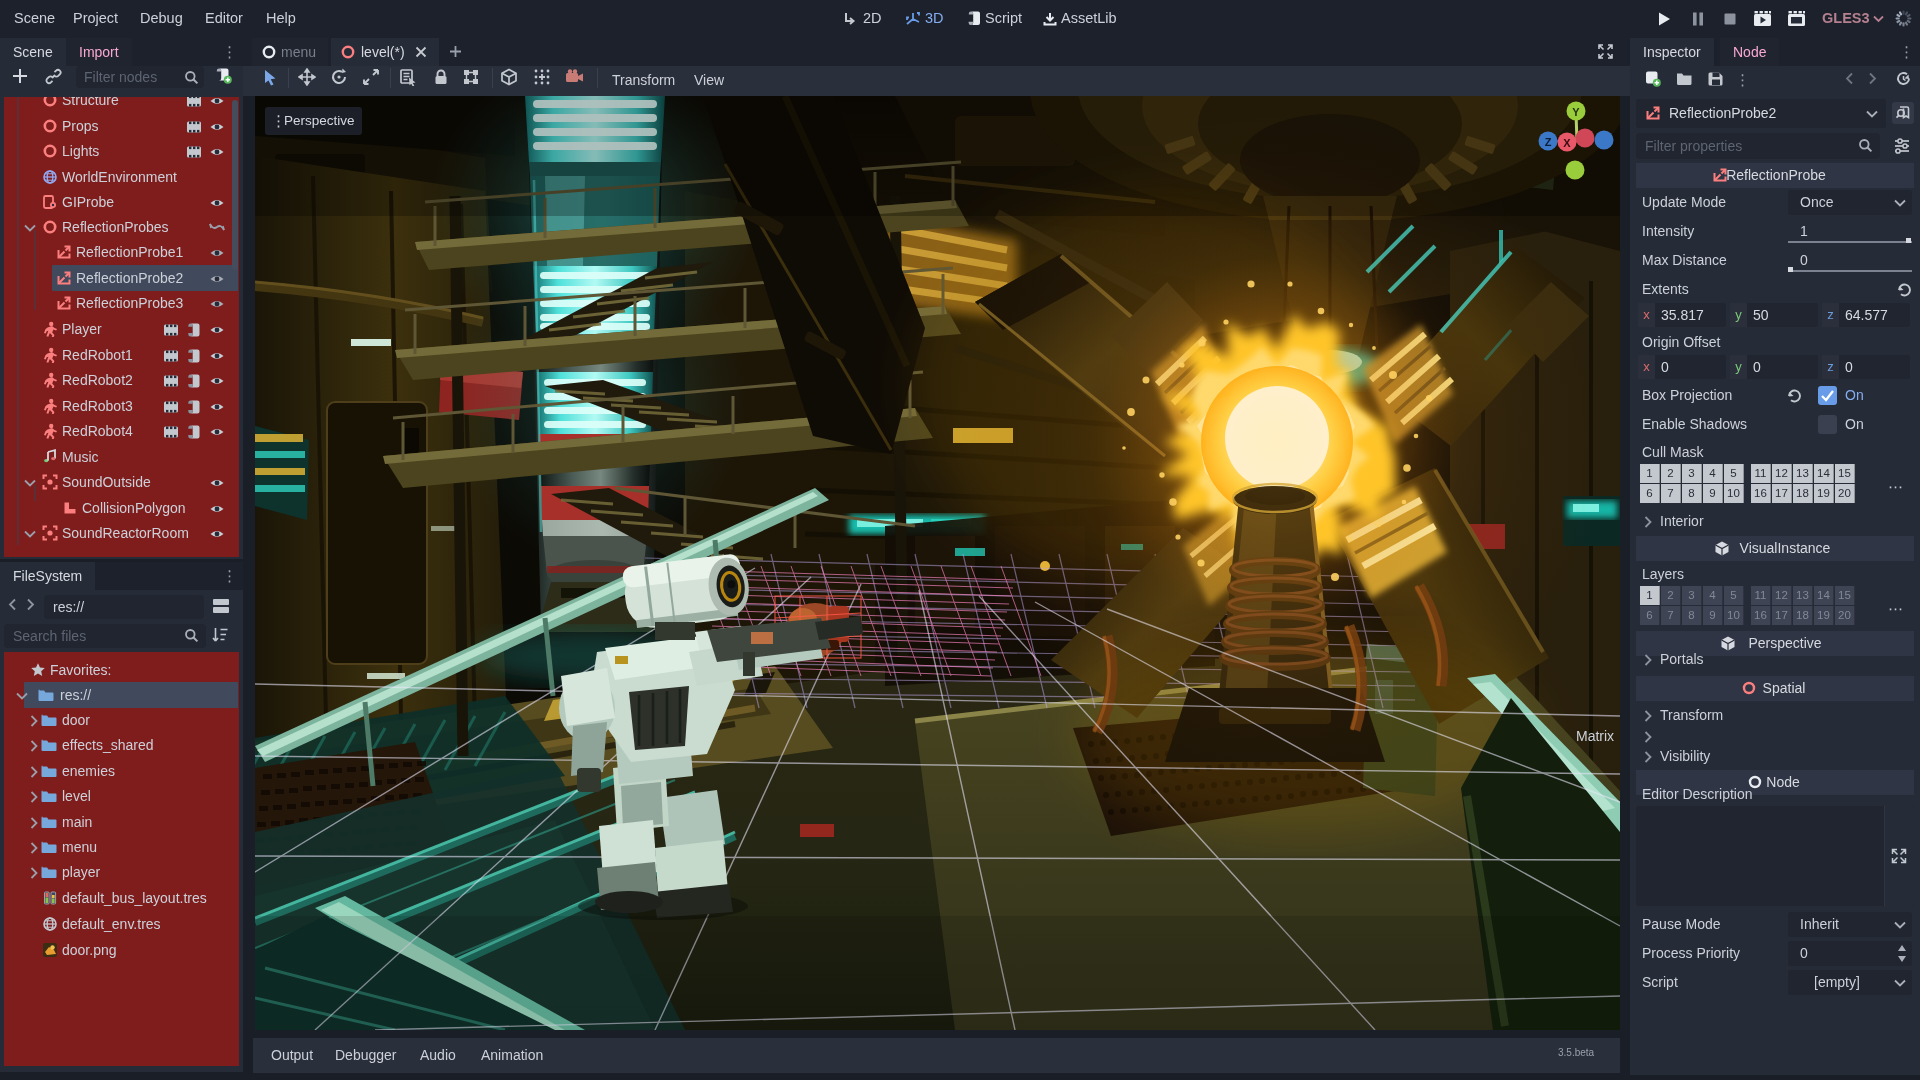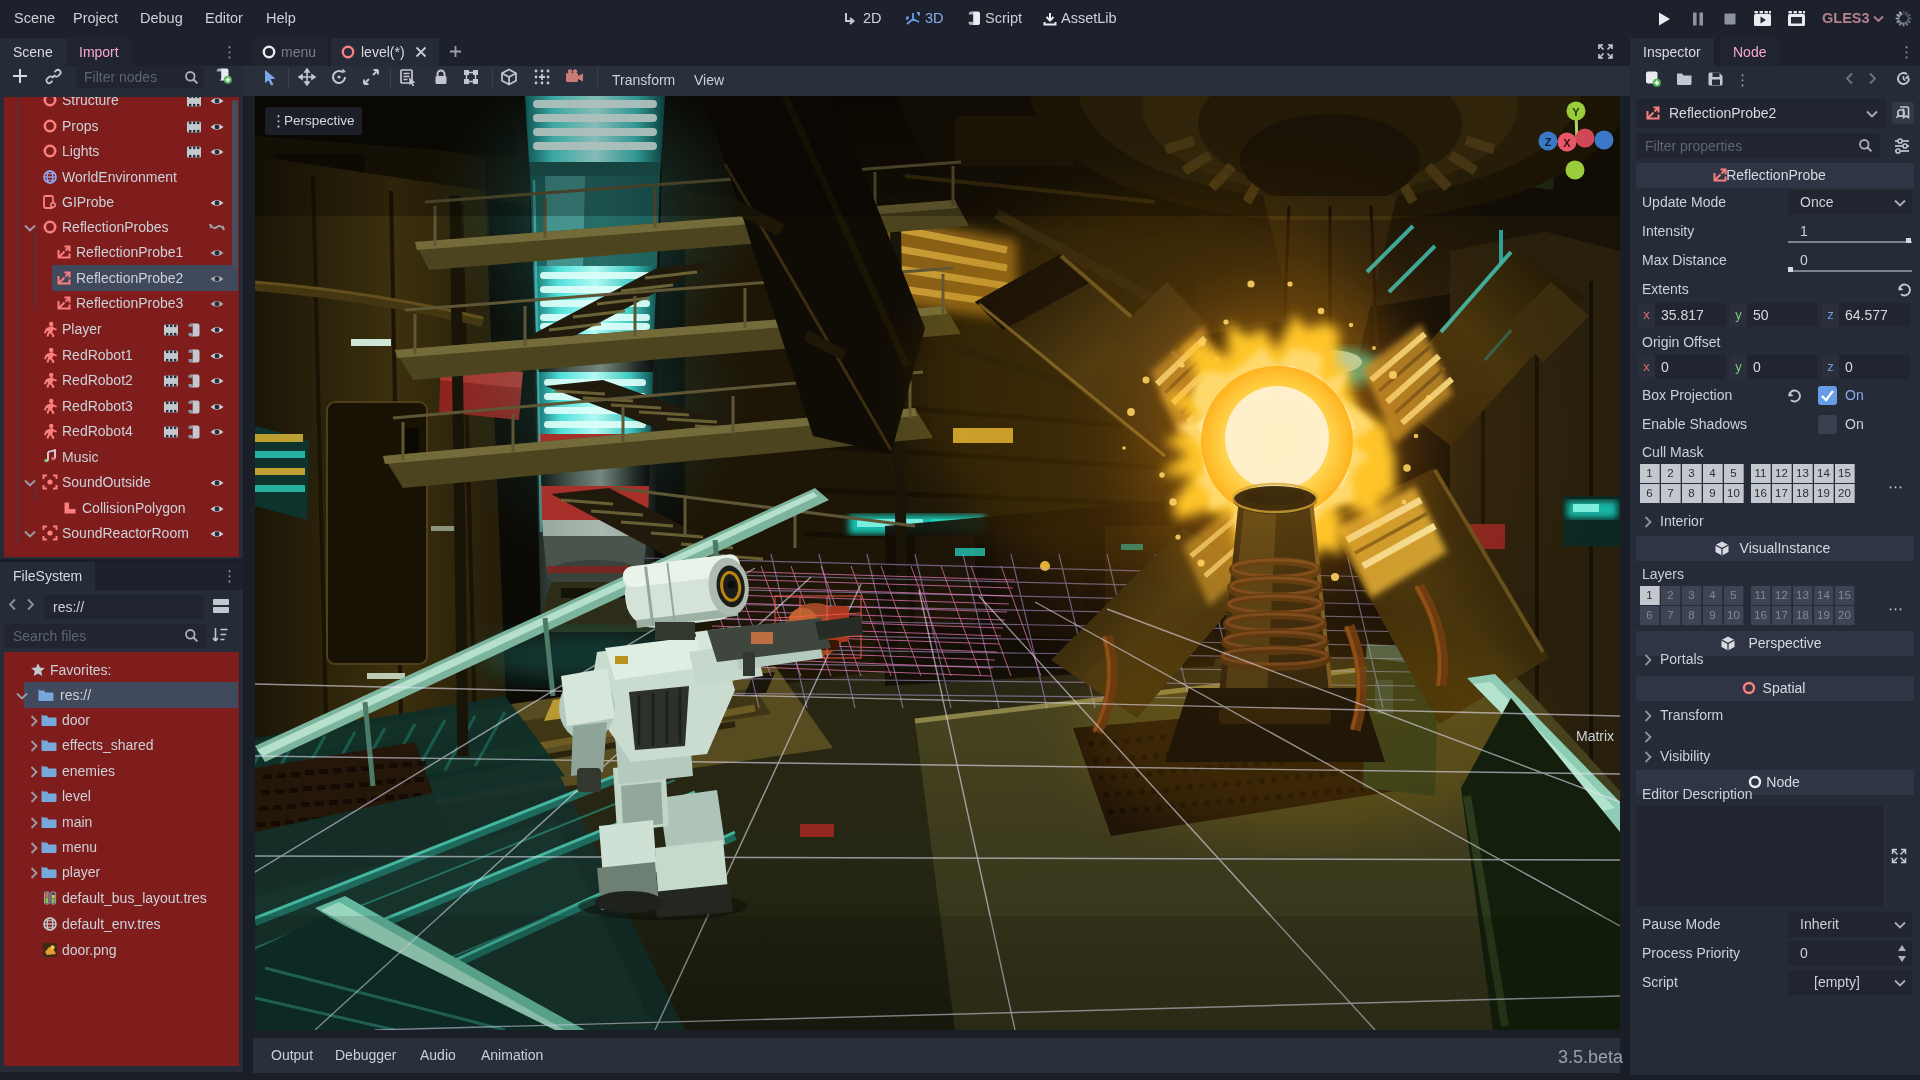--- a/index.html
+++ b/index.html
@@ -1478,21 +1478,21 @@
       </svg>
     </div>
     <div class="abs" style="left:265px;top:107px;width:97px;height:28px;background:rgba(30,34,44,0.9);border-radius:3px"></div>
     <div class="dots3" style="left:271px;top:112px;color:#c6cad1">⋮</div>
     <span class="abs" style="left:284px;top:113px;font-size:13.5px;color:#d5d9df">Perspective</span>
     <div class="abs" style="left:253px;top:1038px;width:1367px;height:35px;background:#2a2f3c"></div>
     <span class="abs" style="left:271px;top:1047px;font-size:14px">Output</span>
     <span class="abs" style="left:335px;top:1047px;font-size:14px">Debugger</span>
     <span class="abs" style="left:420px;top:1047px;font-size:14px">Audio</span>
     <span class="abs" style="left:481px;top:1047px;font-size:14px">Animation</span>
-    <span class="abs" style="left:1558px;top:1047px;font-size:18px;color:#9aa0ab">3.5.beta</span>
+    <span class="abs" style="left:1558px;top:1047px;font-size:10px;color:#9aa0ab">3.5.beta</span>
     <div class="panel" style="left:1630px;top:38px;width:290px;height:1037px">
       <div style="position:absolute;left:0;top:0;width:290px;height:28px;background:#1c212c"></div>
       <div class="tab active" style="left:0">Inspector</div>
       <div class="tab" style="left:90px">Node</div>
       <div class="dots3" style="right:6px;top:5px">⋮</div>
     </div>
     <svg class="abs" style="left:1644px;top:70px" width="17" height="17" viewBox="0 0 17 17">
       <path d="M4 1.5 h7.5 a2 2 0 0 1 2 2 v7 l-3 3 h-6.5 a2 2 0 0 1 -2-2 v-8 a2 2 0 0 1 2-2 z" fill="#e8ecf1"></path>
       <circle cx="12.8" cy="12.8" r="4" fill="#57b85c"></circle>
       <path d="M12.8 10.6 v4.4 M10.6 12.8 h4.4" stroke="#fff" stroke-width="1.5"></path>

